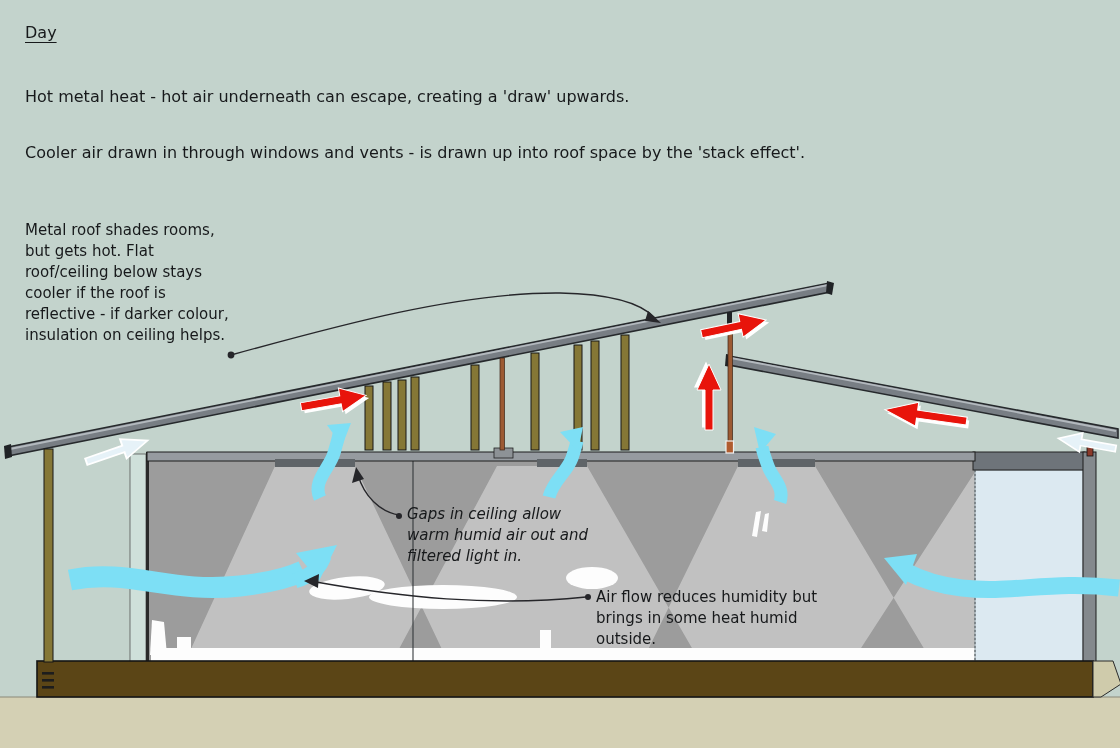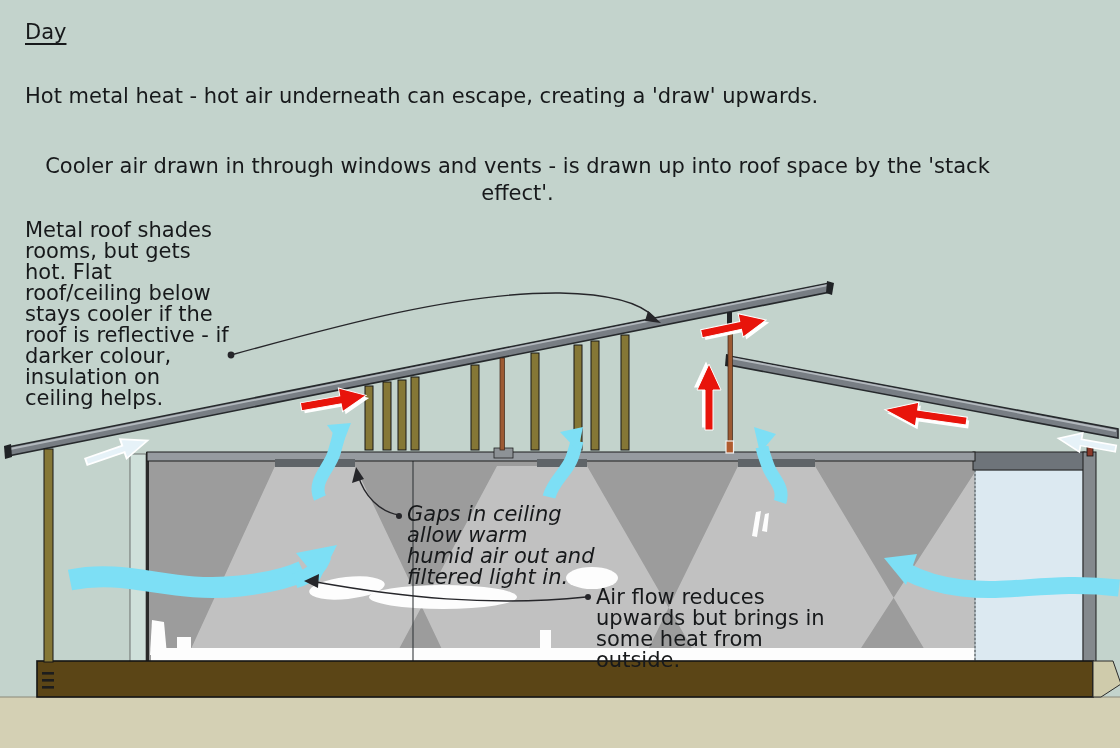--- a/index.html
+++ b/index.html
@@ -14,22 +14,22 @@
   }
   html,body{margin:0;padding:0;}
   body{
     width:1120px;height:748px;position:relative;overflow:hidden;
     background:var(--background);
     font-family:"DejaVu Sans","Liberation Sans",sans-serif;
     color:var(--text);
   }
   svg{position:absolute;left:0;top:0;}
   .txt{position:absolute;white-space:pre-wrap;}
-  .h1{font-size:21px;line-height:27px;}
-  .small{font-size:21px;line-height:21px;}
+  .h1{font-size:16px;line-height:27px;}
+  .small{font-size:15px;line-height:21px;}
   .underline{text-decoration:underline;text-underline-offset:4px;}
 
   .f-roof{fill:var(--roof_gray);stroke:var(--roof_edge);stroke-width:1.6;}
   .roof-hi{stroke:var(--roof_hi);stroke-width:1.8;fill:none;}
   .f-cap{fill:#202326;}
   .f-ceiling{fill:var(--ceiling_gray);stroke:#1c1c1c;stroke-width:1;}
   .f-gap{fill:var(--ceiling_gap);}
   .f-int{fill:var(--interior_gray);}
   .f-shaft{fill:var(--light_shaft);fill-rule:evenodd;opacity:.85;}
   .f-floor{fill:var(--floor_brown);stroke:#141414;stroke-width:1.6;}
@@ -187,16 +187,16 @@
     <polygon class="f-ink" points="356,467 352,483 364,479"></polygon>
     <circle class="f-ink" cx="399" cy="516" r="3"></circle>
     <path class="leader" d="M586,597 C490,607 400,597 316,582"></path>
     <polygon class="f-ink" points="304,581 319,574 318,588"></polygon>
     <circle class="f-ink" cx="588" cy="597" r="3"></circle>
   </g>
 </svg>
 
 <div class="txt h1 underline" style="left:25px;top:19px;">Day</div>
 <div class="txt h1" style="left:25px;top:83px;width:1040px;">Hot metal heat - hot air underneath can escape, creating a 'draw' upwards.</div>
-<div class="txt h1" style="left:25px;top:153px;width:985px;text-align:center;">Cooler air drawn in through windows and vents - is drawn up into roof space by the 'stack effect'.</div>
+<div class="txt h1" style="left:25px;top:139px;width:985px;">Cooler air drawn in through windows and vents - is drawn up into roof space by the 'stack effect'.</div>
 <div class="txt small" style="left:25px;top:220px;width:208px;">Metal roof shades rooms, but gets hot. Flat roof/ceiling below stays cooler if the roof is reflective - if darker colour, insulation on ceiling helps.</div>
 <div class="txt small" style="left:407px;top:504px;width:190px;font-style:italic;">Gaps in ceiling allow warm humid air out and filtered light in.</div>
-<div class="txt small" style="left:596px;top:587px;width:240px;">Air flow reduces upwards but brings in some heat from outside.</div>
+<div class="txt small" style="left:596px;top:587px;width:240px;">Air flow reduces humidity but brings in some heat humid outside.</div>
 
 </body></html>

